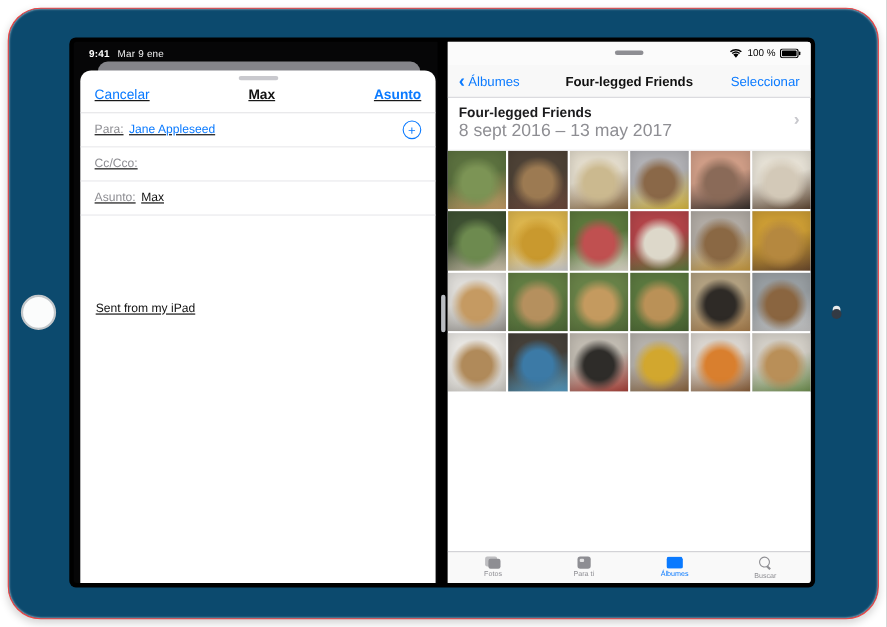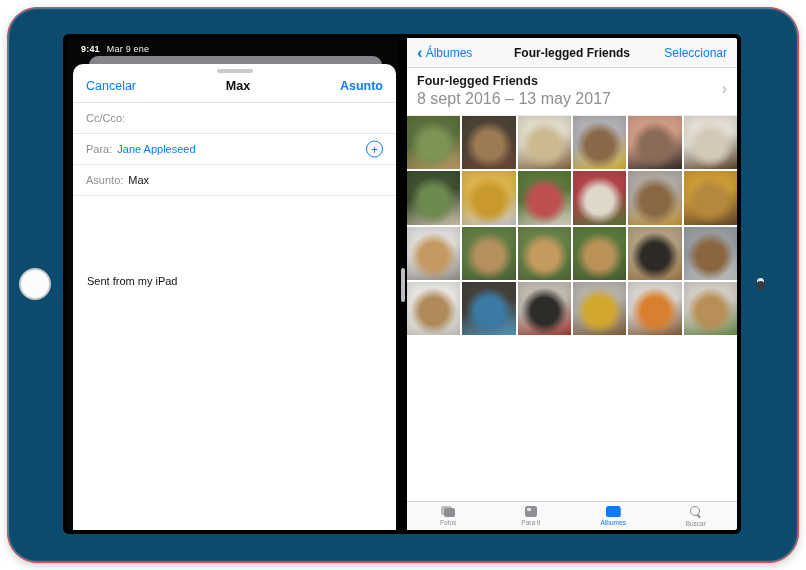--- a/index.html
+++ b/index.html
@@ -14,21 +14,21 @@
                 background:#333a44; box-shadow:0 -4px 0 -1px #e9ebec; }
 
   .screen { position:absolute; left:55px; top:26px; width:678px; height:500px;
             background:#000; border-radius:6px; padding:4px; display:flex; }
 
   
   .mail-pane { position:relative; width:331px; height:492px; background:#060607; overflow:hidden; border-radius:3px 0 0 3px; }
   .statusbar-left { position:absolute; left:14px; top:6px; color:#fff; font-size:9px; font-weight:bold; letter-spacing:.2px; }
   .statusbar-left .date { font-weight:normal; margin-left:7px; color:#f2f2f2; }
   .backdrop-card { position:absolute; left:22px; right:16px; top:18px; height:14px; background:#85858a; border-radius:9px 9px 0 0; }
-  .sheet { position:absolute; left:6px; right:2px; top:26px; bottom:0; background:#ffffff; border-radius:10px 10px 0 0; overflow:hidden; }
+  .sheet { position:absolute; left:6px; right:2px; top:26px; bottom:0; background:#ffffff; border-radius:10px 10px 0 0; overflow:hidden;text-decoration:underline; }
   .sheet-grab { width:36px; height:4px; border-radius:2px; background:#c9c9ce; margin:5px auto 0; }
   .compose-header { display:flex; align-items:center; justify-content:space-between; padding:6px 13px 9px; border-bottom:1px solid #e4e4e7; }
   .btn-blue { color:#0a7aff; font-size:12.5px; background:none; border:none; font-family:inherit; cursor:pointer; }
   .btn-send { font-weight:bold; }
   .compose-title { font-size:12.5px; font-weight:bold; color:#111; }
   .field-row { display:flex; align-items:center; padding:9px 13px; border-bottom:1px solid #e8e8eb; font-size:11px; position:relative; }
   .field-label { color:#8e8e93; margin-right:5px; }
   .field-value-link { color:#0a7aff; }
   .field-value { color:#111; }
   .plus-btn { position:absolute; right:13px; top:50%; transform:translateY(-50%);
@@ -99,45 +99,63 @@
 
       <div class="sheet">
         <div class="sheet-grab"></div>
         <div class="compose-header">
           <button class="btn-blue">Cancelar</button>
           <span class="compose-title">Max</span>
           <button class="btn-blue btn-send">Asunto</button>
         </div>
 
         <div class="field-row">
-          <span class="field-label">Cc/Cco:</span>
-        </div>
-
-        <div class="field-row">
           <span class="field-label">Para:</span>
           <span class="field-value-link">Jane Appleseed</span>
           <button class="plus-btn">+</button>
         </div>
 
         <div class="field-row">
+          <span class="field-label">Cc/Cco:</span>
+        </div>
+
+        <div class="field-row">
           <span class="field-label">Asunto:</span>
           <span class="field-value">Max</span>
         </div>
 
         <div class="mail-body">
           <div class="signature">Sent from my iPad</div>
         </div>
       </div>
     </div>
 
     <div class="split-divider">
       <div class="split-handle"></div>
     </div>
 
     <div class="photos-pane">
+      <div class="statusbar-right">
+        <div class="app-grab"></div>
+        <div class="status-cluster">
+          <span>
+            <svg width="12" height="9" viewBox="0 0 12 9">
+                <path d="M6 8.4 L3.6 5.6 A3.7 3.7 0 0 1 8.4 5.6 Z M2.2 4.2 A5.9 5.9 0 0 1 9.8 4.2 L8.9 5.1 A4.6 4.6 0 0 0 3.1 5.1 Z M0.6 2.6 A8.3 8.3 0 0 1 11.4 2.6 L10.5 3.5 A7 7 0 0 0 1.5 3.5 Z" fill="#000"></path>
+              </svg>
+          </span>
+          <span class="battery-text">100 %</span>
+          <span>
+            <svg width="19" height="9" viewBox="0 0 19 9">
+                <rect x="0.5" y="0.5" width="16" height="8" rx="2" fill="none" stroke="#000" stroke-width="1"></rect>
+                <rect x="1.8" y="1.8" width="13.4" height="5.4" rx="1" fill="#000"></rect>
+                <rect x="17.3" y="2.8" width="1.4" height="3.4" rx="0.7" fill="#000"></rect>
+              </svg>
+          </span>
+        </div>
+      </div>
 
       <div class="navbar">
         <button class="nav-back">
           <span class="chev">‹</span>
           <span>Álbumes</span>
         </button>
         <span class="nav-title">Four-legged Friends</span>
         <button class="btn-blue" style="font-size:12px">Seleccionar</button>
       </div>
 

